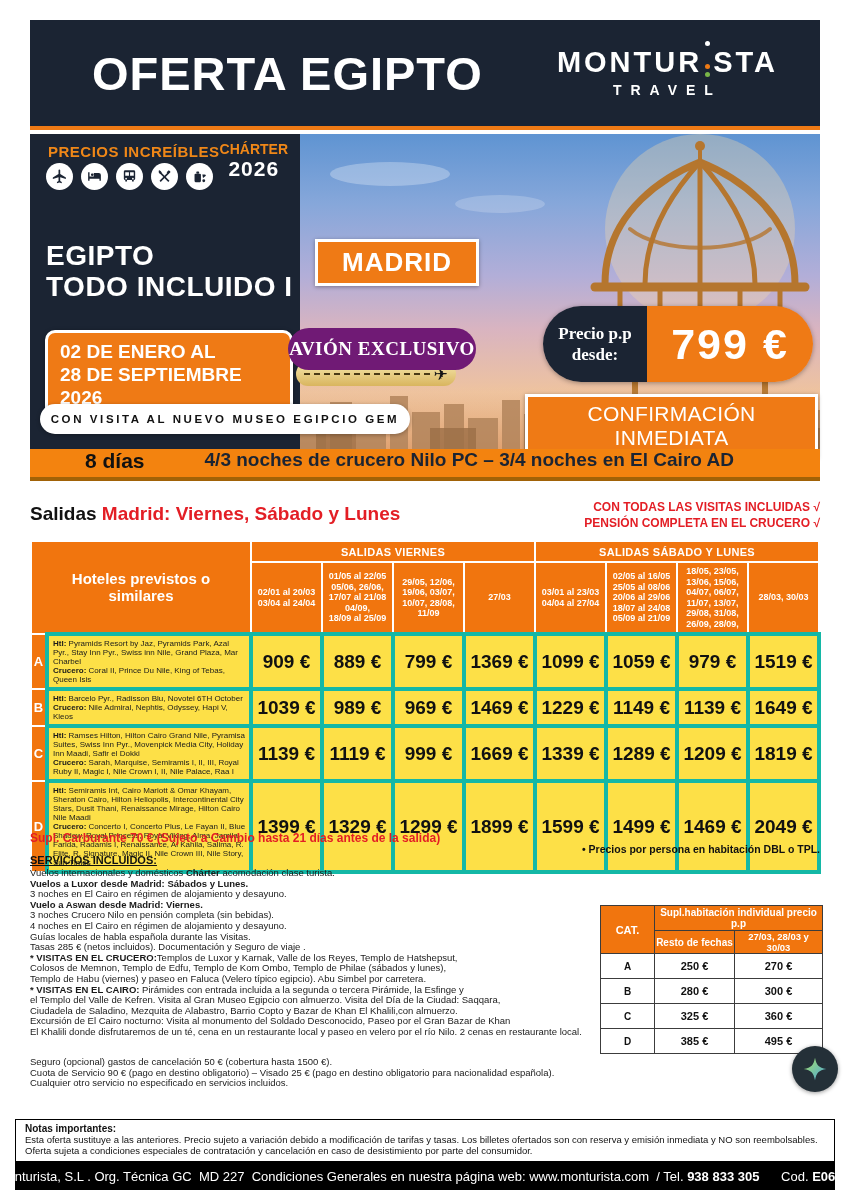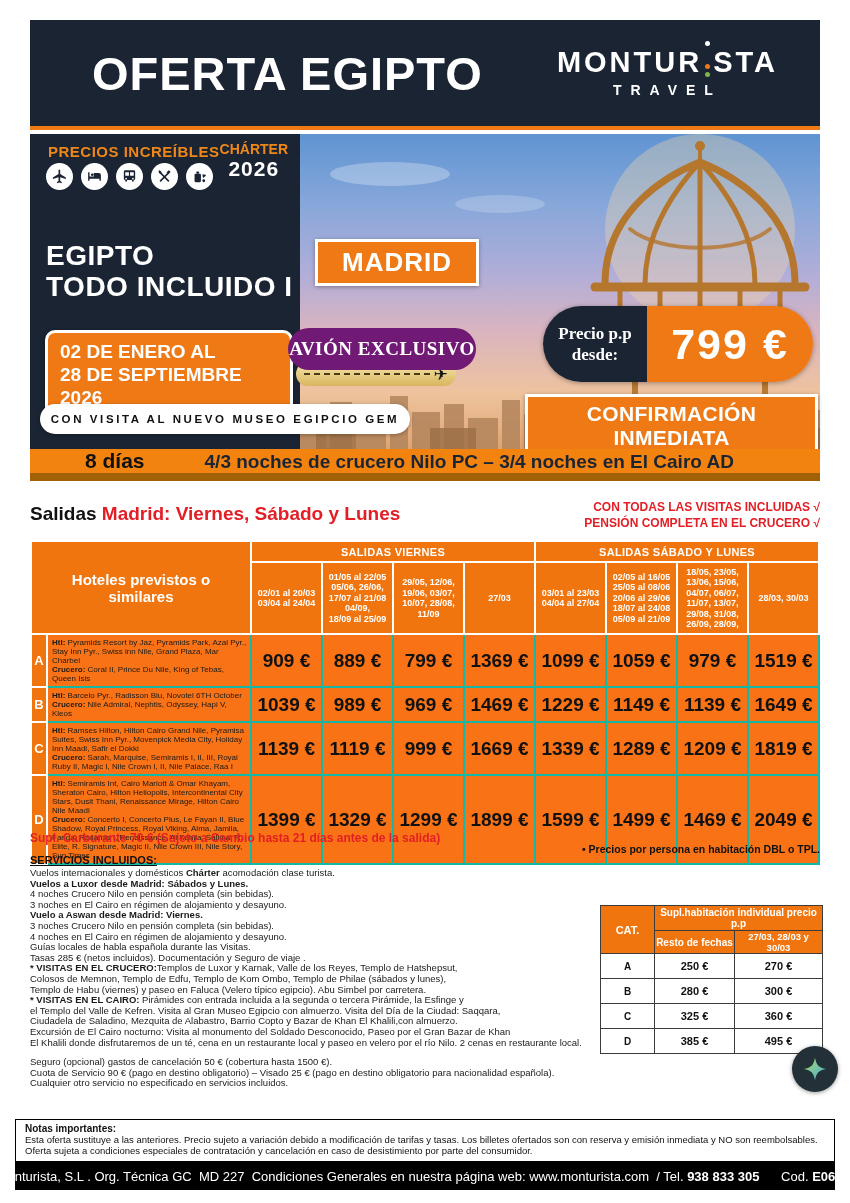--- a/index.html
+++ b/index.html
@@ -53,47 +53,47 @@
     font-family:"Liberation Serif", serif; font-weight:bold; font-size:19px; letter-spacing:.5px; }
 
   .price-pill { position:absolute; left:513px; top:172px; width:270px; height:76px; display:flex;
     border-radius:40px; overflow:hidden; box-shadow:0 1px 5px rgba(0,0,0,.35); }
   .pp-left { width:104px; background:#1b2433; color:#fff; display:flex; flex-direction:column; align-items:center;
     justify-content:center; font-family:"Liberation Serif", serif; font-weight:bold; font-size:17px; line-height:1.25; }
   .pp-right { flex:1; background:#ef7a15; color:#fff; display:flex; align-items:center; justify-content:center;
     font-size:43px; font-weight:bold; letter-spacing:2px; }
 
   .confirm { position:absolute; left:495px; top:260px; width:293px; background:#ef7a15; border:3px solid #fff;
-    color:#fff; font-size:21px; font-weight:bold; text-align:center; padding:5px 0; letter-spacing:.3px;
+    color:#fff; font-size:21px; font-weight:normal; text-align:center; padding:5px 0; letter-spacing:.3px;
     box-shadow:0 1px 4px rgba(0,0,0,.35); }
 
   .museo { position:absolute; left:10px; top:270px; width:370px; background:#fff; border-radius:18px;
     color:#111; font-size:11.5px; font-weight:bold; letter-spacing:2.6px; text-align:center; padding:9px 6px;
     box-shadow:0 1px 4px rgba(0,0,0,.3); }
 
   
   .durbar { position:absolute; left:30px; top:449px; width:790px; height:32px; background:#f3830f;
-    border-bottom:8px solid #a16207; display:flex; align-items:flex-end; }
+    border-bottom:4px solid #a16207; display:flex; align-items:flex-start; }
   .dur-days { color:#111; font-size:21px; font-weight:bold; margin-left:55px; }
   .dur-desc { color:#1b2433; font-size:19px; font-weight:bold; margin-left:60px; }
 
   
   .salidas { position:absolute; left:30px; top:497px; width:790px; display:flex; justify-content:space-between; align-items:flex-start; }
   .sal-left { font-size:19px; font-weight:bold; color:#111; padding-top:6px; }
   .sal-left .red { color:#e31e25; }
   .sal-right { text-align:right; color:#e31e25; font-size:12px; font-weight:bold; line-height:1.35; padding-top:2px; }
 
   
   .tablewrap { position:absolute; left:30px; top:540px; width:790px; }
   table.ptable { border-collapse:collapse; width:790px; table-layout:fixed; }
   .ptable th { background:#f1750e; color:#fff; border:2px solid #fff; font-weight:bold; }
   .ptable .ghead { font-size:11px; height:21px; letter-spacing:.3px; }
   .ptable .hotels-head { font-size:15px; text-align:center; padding:0 8px; }
   .ptable .datecell { font-size:9px; line-height:10.5px; height:72px; vertical-align:middle; white-space:pre-line; padding:0 1px; }
-  .ptable td { border:2px solid #14b8a6; background:#f97316; vertical-align:middle; }
+  .ptable td { border:4px solid #14b8a6; background:#fde047; vertical-align:middle; }
   .ptable td.cat { background:#f1750e; color:#fff; font-weight:bold; font-size:13px; text-align:center;
     border:2px solid #fff; }
   .ptable td.hotels { font-size:8px; line-height:9px; color:#1a1a1a; padding:3px 3px 3px 4px; }
   .ptable td.hotels b { font-weight:bold; }
   .ptable td.price { font-size:19px; font-weight:bold; color:#111; text-align:center; }
 
   
   .supl { position:absolute; left:30px; top:831px; color:#e31e25; font-size:12px; font-weight:bold; }
   .dblnote { position:absolute; right:30px; top:843px; color:#111; font-size:10.5px; font-weight:bold; }
   .servhead { font-size:11px; font-weight:bold; text-decoration:underline; color:#111; margin-bottom:2px; }
@@ -408,21 +408,20 @@
   </div>
 
   <div class="supl">Supl. Carburante 70 € (Sujeto a Cambio hasta 21 días antes de la salida)</div>
   <div class="dblnote">• Precios por persona en habitación DBL o TPL.</div>
 
   <div class="servincl">
     <div class="servhead">SERVICIOS INCLUIDOS:</div>
     <div id="serv-lines">
         <div class="sline"><span>Vuelos internacionales y domésticos </span><span style="font-weight: bold;">Chárter</span><span> acomodación clase turista.</span></div>
         <div class="sline"><span style="font-weight: bold;">Vuelos a Luxor desde Madrid: Sábados y Lunes.</span></div>
-        <div class="sline"><span>4 noches Crucero Nilo en pensión completa (sin bebidas).</span></div>
         <div class="sline"><span>3 noches en El Cairo en régimen de alojamiento y desayuno.</span></div>
         <div class="sline"><span style="font-weight: bold;">Vuelo a Aswan desde Madrid: Viernes.</span></div>
         <div class="sline"><span>3 noches Crucero Nilo en pensión completa (sin bebidas).</span></div>
         <div class="sline"><span>4 noches en El Cairo en régimen de alojamiento y desayuno.</span></div>
         <div class="sline"><span>Guías locales de habla española durante las Visitas.</span></div>
         <div class="sline"><span>Tasas 285 € (netos incluidos). Documentación y Seguro de viaje .</span></div>
         <div class="sline"><span style="font-weight: bold;">* VISITAS EN EL CRUCERO:</span><span>Templos de Luxor y Karnak, Valle de los Reyes, Templo de Hatshepsut,</span></div>
         <div class="sline"><span>Colosos de Memnon, Templo de Edfu, Templo de Kom Ombo, Templo de Philae (sábados y lunes),</span></div>
         <div class="sline"><span>Templo de Habu (viernes) y paseo en Faluca (Velero típico egipcio). Abu Simbel por carretera.</span></div>
         <div class="sline"><span style="font-weight: bold;">* VISITAS EN EL CAIRO:</span><span> Pirámides con entrada incluida a la segunda o tercera Pirámide, la Esfinge y</span></div>

